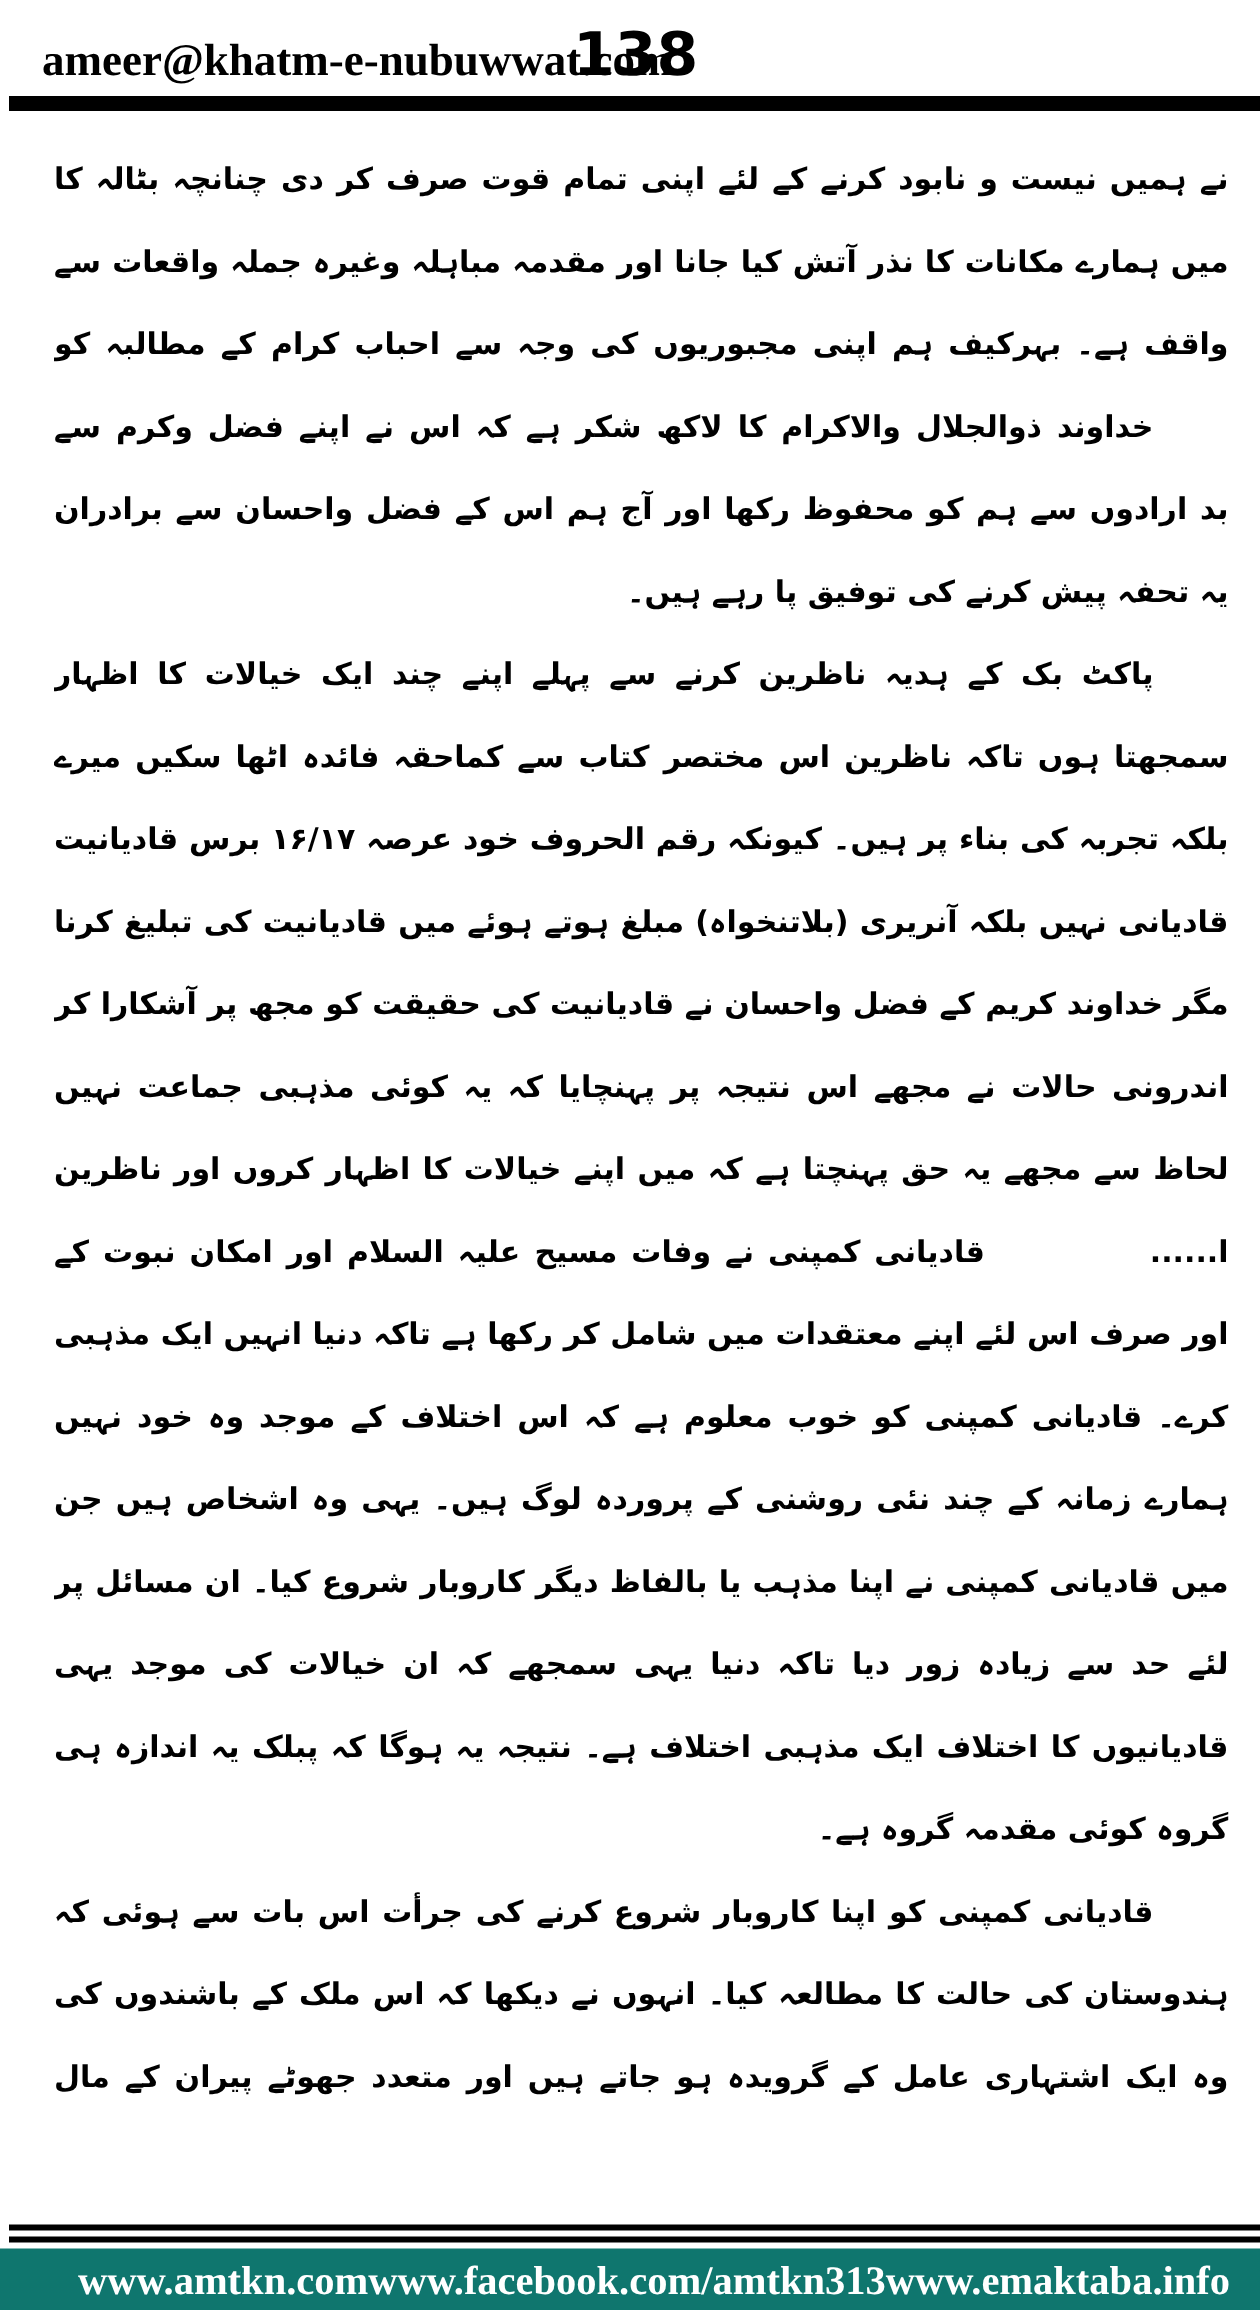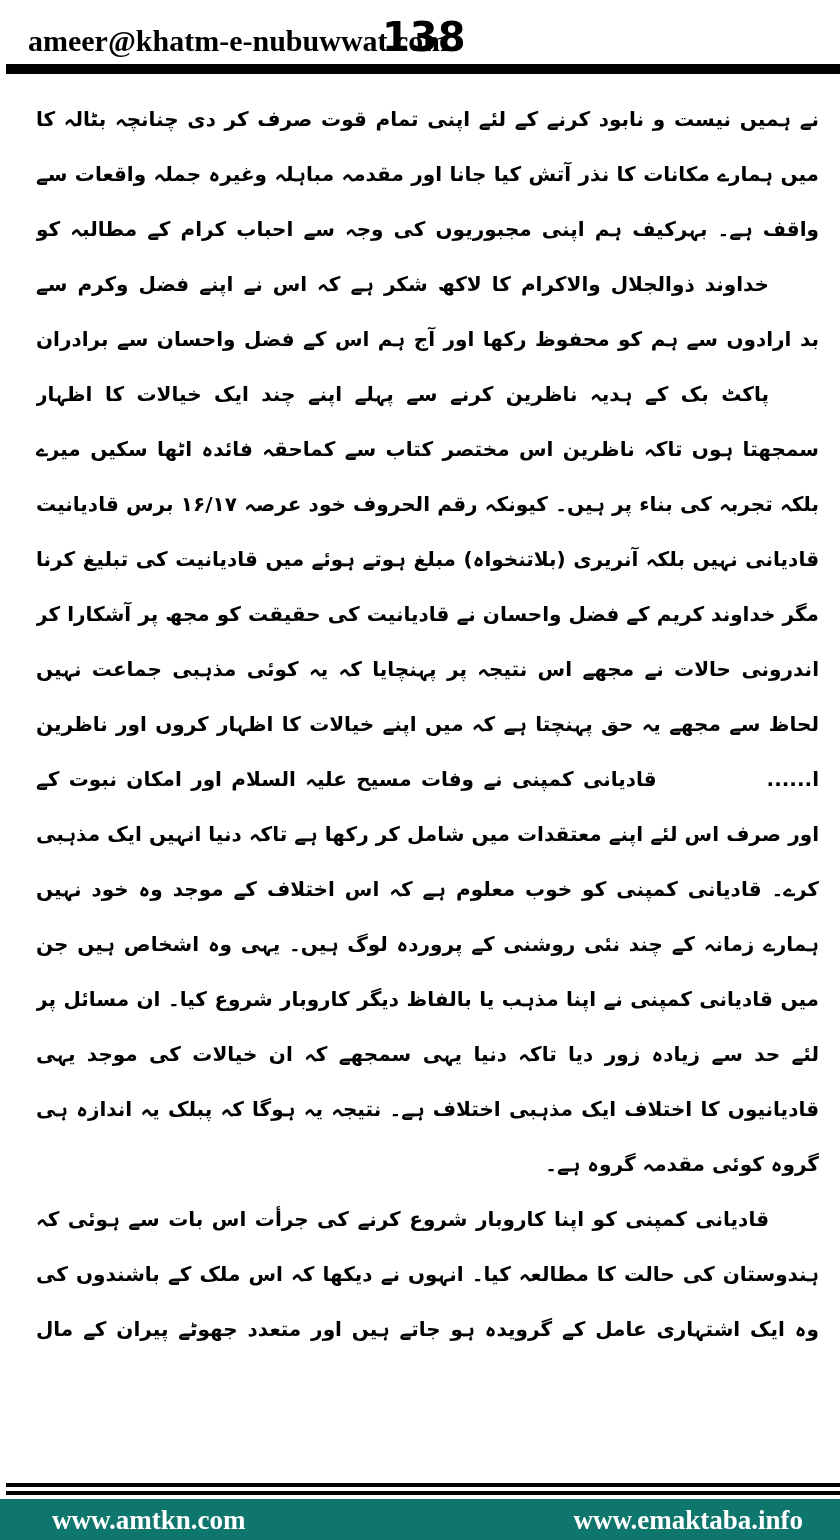--- a/index.html
+++ b/index.html
@@ -82,20 +82,21 @@
 
   <div class="toprule"></div>
 
   <div class="bodytext">
 
   <div class="line full">نے ہمیں نیست و نابود کرنے کے لئے اپنی تمام قوت صرف کر دی چنانچہ بٹالہ کا حادثہ قتل، قادیان</div>
       <div class="line full">میں ہمارے مکانات کا نذر آتش کیا جانا اور مقدمہ مباہلہ وغیرہ جملہ واقعات سے تمام اسلامی دنیا</div>
       <div class="line full">واقف ہے۔ بہرکیف ہم اپنی مجبوریوں کی وجہ سے احباب کرام کے مطالبہ کو پورا نہ کر سکے۔</div>
       <div class="line indent">خداوند ذوالجلال والاکرام کا لاکھ شکر ہے کہ اس نے اپنے فضل وکرم سے دشمن کے</div>
       <div class="line full">بد ارادوں سے ہم کو محفوظ رکھا اور آج ہم اس کے فضل واحسان سے برادران اسلام کی خدمت میں</div>
+      <div class="line end">یہ تحفہ پیش کرنے کی توفیق پا رہے ہیں۔</div>
       <div class="line indent">پاکٹ بک کے ہدیہ ناظرین کرنے سے پہلے اپنے چند ایک خیالات کا اظہار ضروری</div>
       <div class="line full">سمجھتا ہوں تاکہ ناظرین اس مختصر کتاب سے کماحقہ فائدہ اٹھا سکیں میرے خیالات قیاس پر مبنی نہیں</div>
       <div class="line full">بلکہ تجربہ کی بناء پر ہیں۔ کیونکہ رقم الحروف خود عرصہ ۱۶/۱۷ برس قادیانیت کا شکار رہ چکا ہے معمولی</div>
       <div class="line full">قادیانی نہیں بلکہ آنریری (بلاتنخواہ) مبلغ ہوتے ہوئے میں قادیانیت کی تبلیغ کرنا اپنا فرض سمجھتا تھا</div>
       <div class="line full">مگر خداوند کریم کے فضل واحسان نے قادیانیت کی حقیقت کو مجھ پر آشکارا کر دیا اور اس گروہ کے</div>
       <div class="line full">اندرونی حالات نے مجھے اس نتیجہ پر پہنچایا کہ یہ کوئی مذہبی جماعت نہیں بلکہ تجارتی کمپنی ہے۔ اس</div>
       <div class="line full">لحاظ سے مجھے یہ حق پہنچتا ہے کہ میں اپنے خیالات کا اظہار کروں اور ناظرین سے درخواست کروں</div>
       <div class="line list">
         <span class="marker">ا......</span>
         <span class="gap"></span>
@@ -112,16 +113,17 @@
       <div class="line full">ہندوستان کی حالت کا مطالعہ کیا۔ انہوں نے دیکھا کہ اس ملک کے باشندوں کی یہ ذہنیت ہے کہ</div>
       <div class="line full">وہ ایک اشتہاری عامل کے گرویدہ ہو جاتے ہیں اور متعدد جھوٹے پیران کے مال ومتاع پر ڈاکہ</div>
     </div>
 
   <div class="frule1"></div>
   <div class="frule2"></div>
 
   <div class="fbar">
 
   <span class="furl">www.amtkn.com</span>
+      <span class="furl">www.facebook.com/amtkn313</span>
       <span class="furl">www.emaktaba.info</span>
     </div>
 
 </div>
 
 </body></html>

